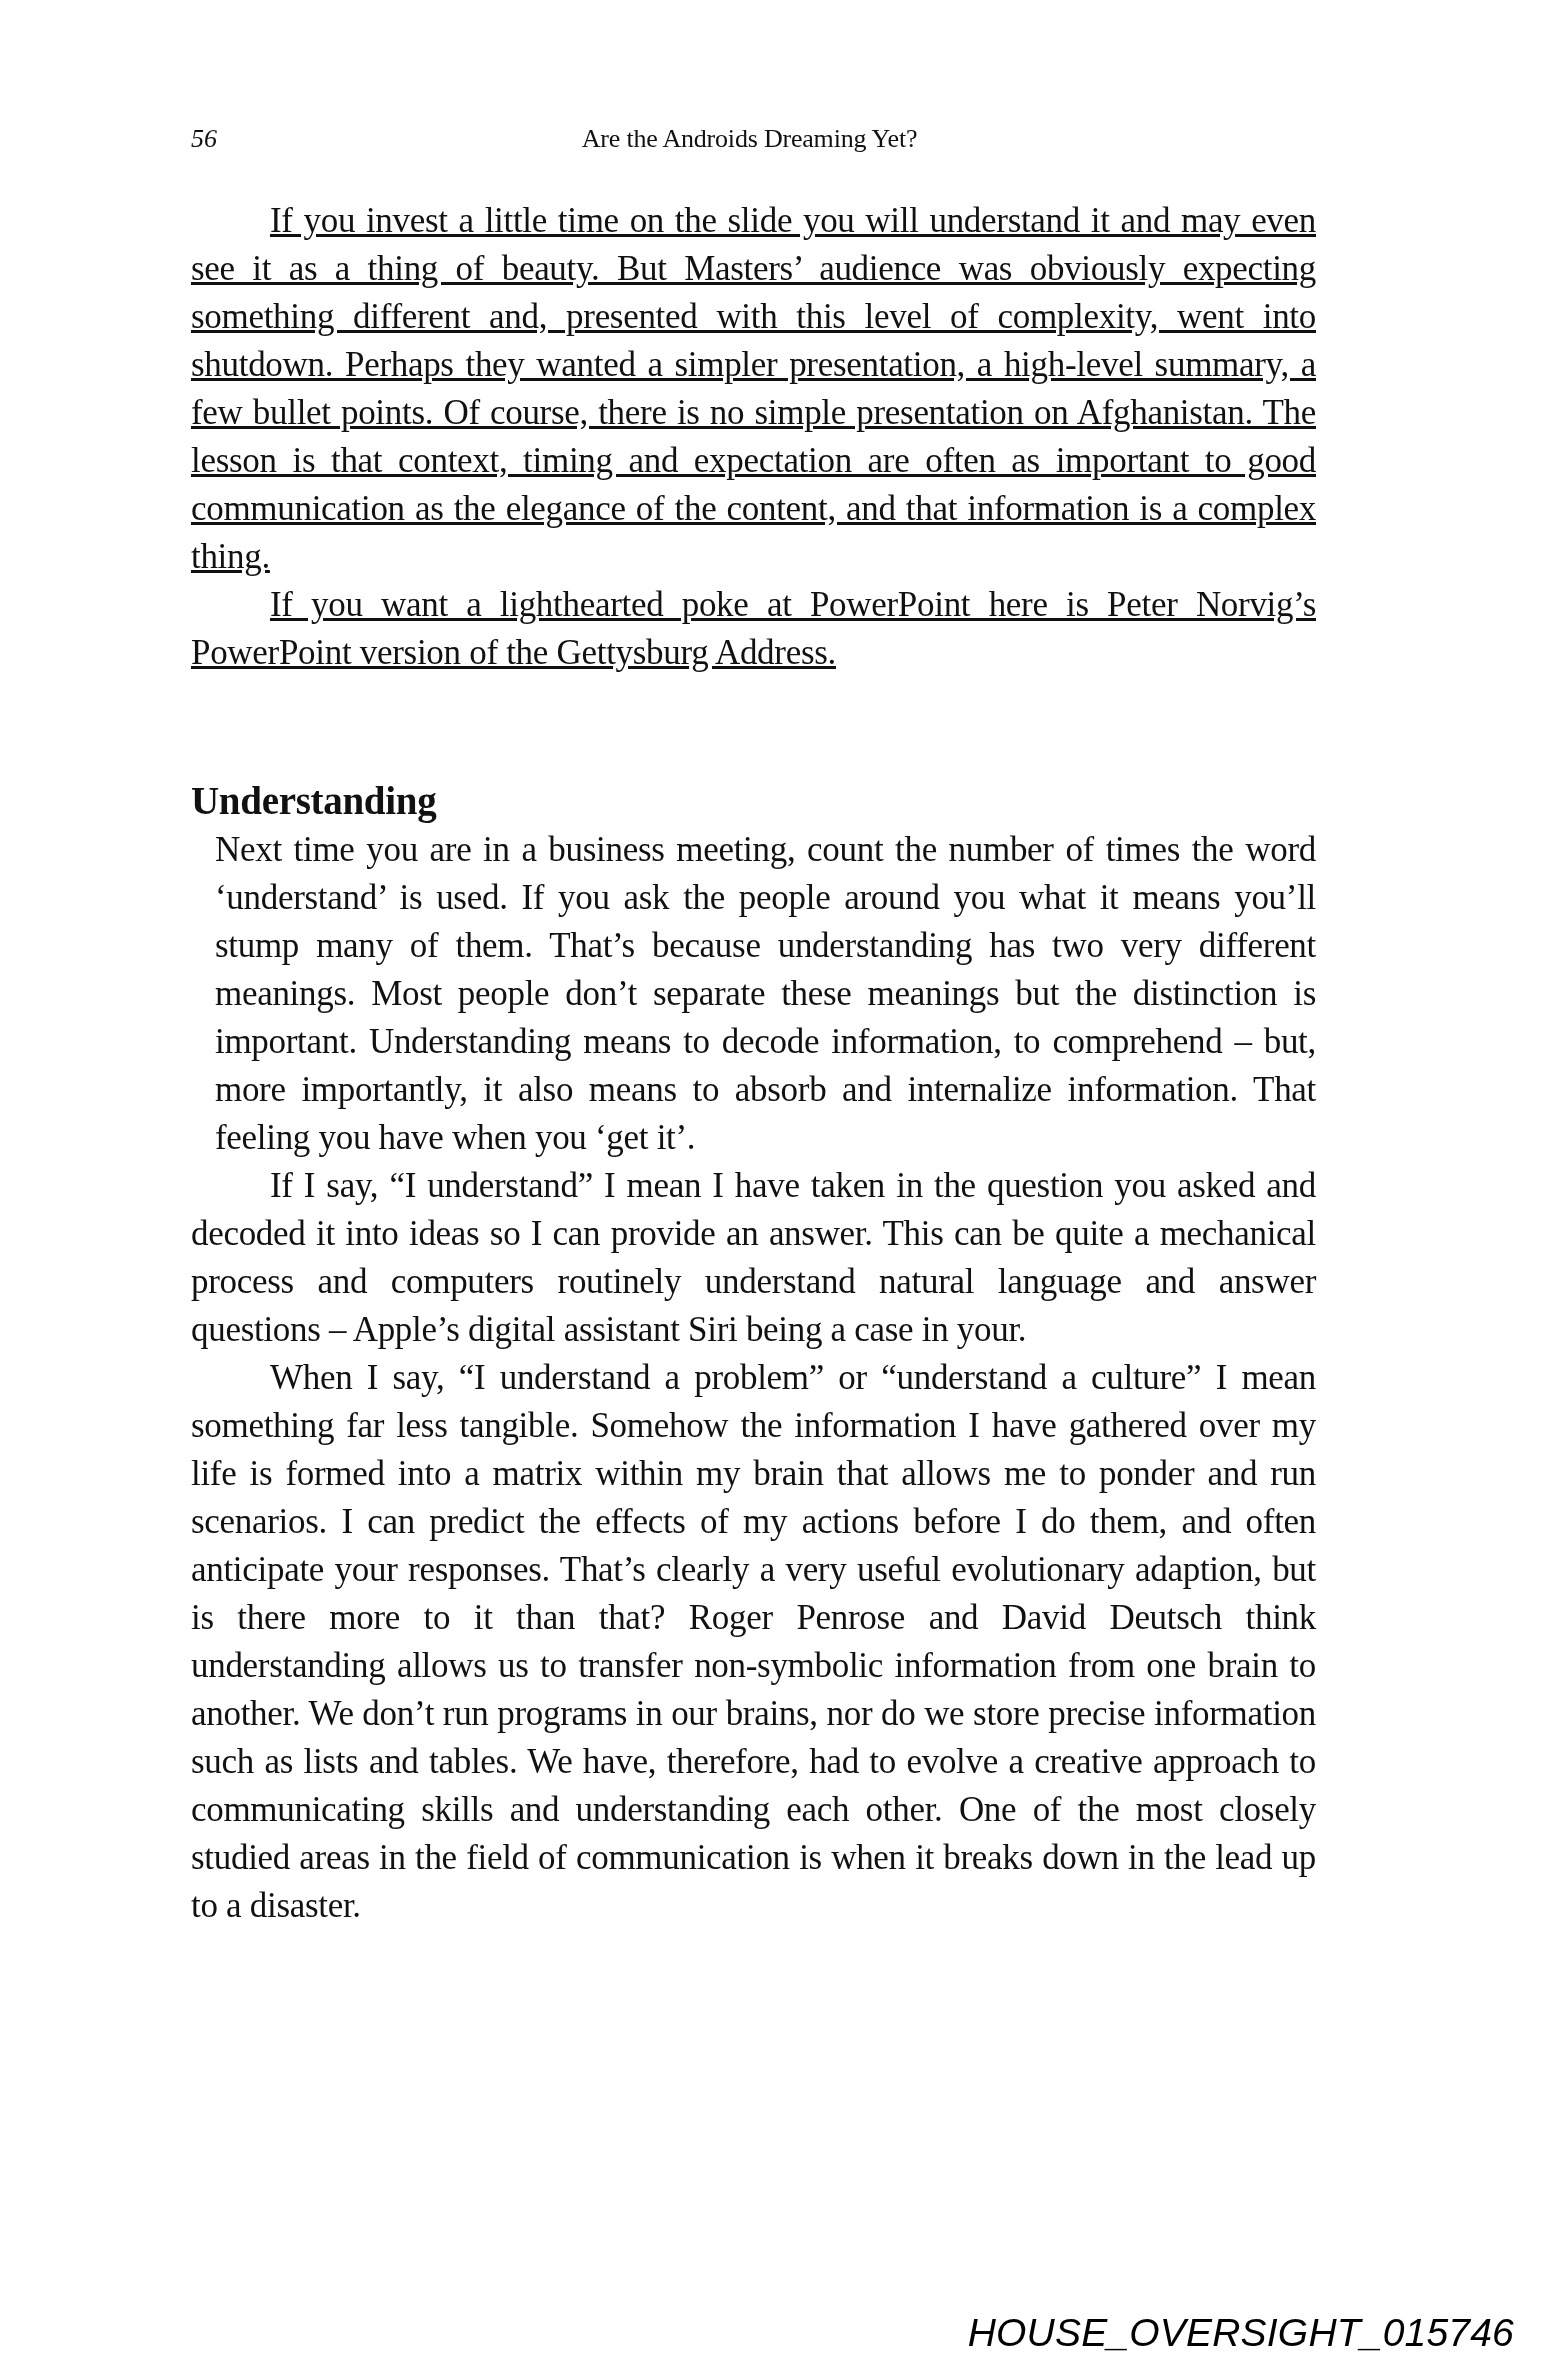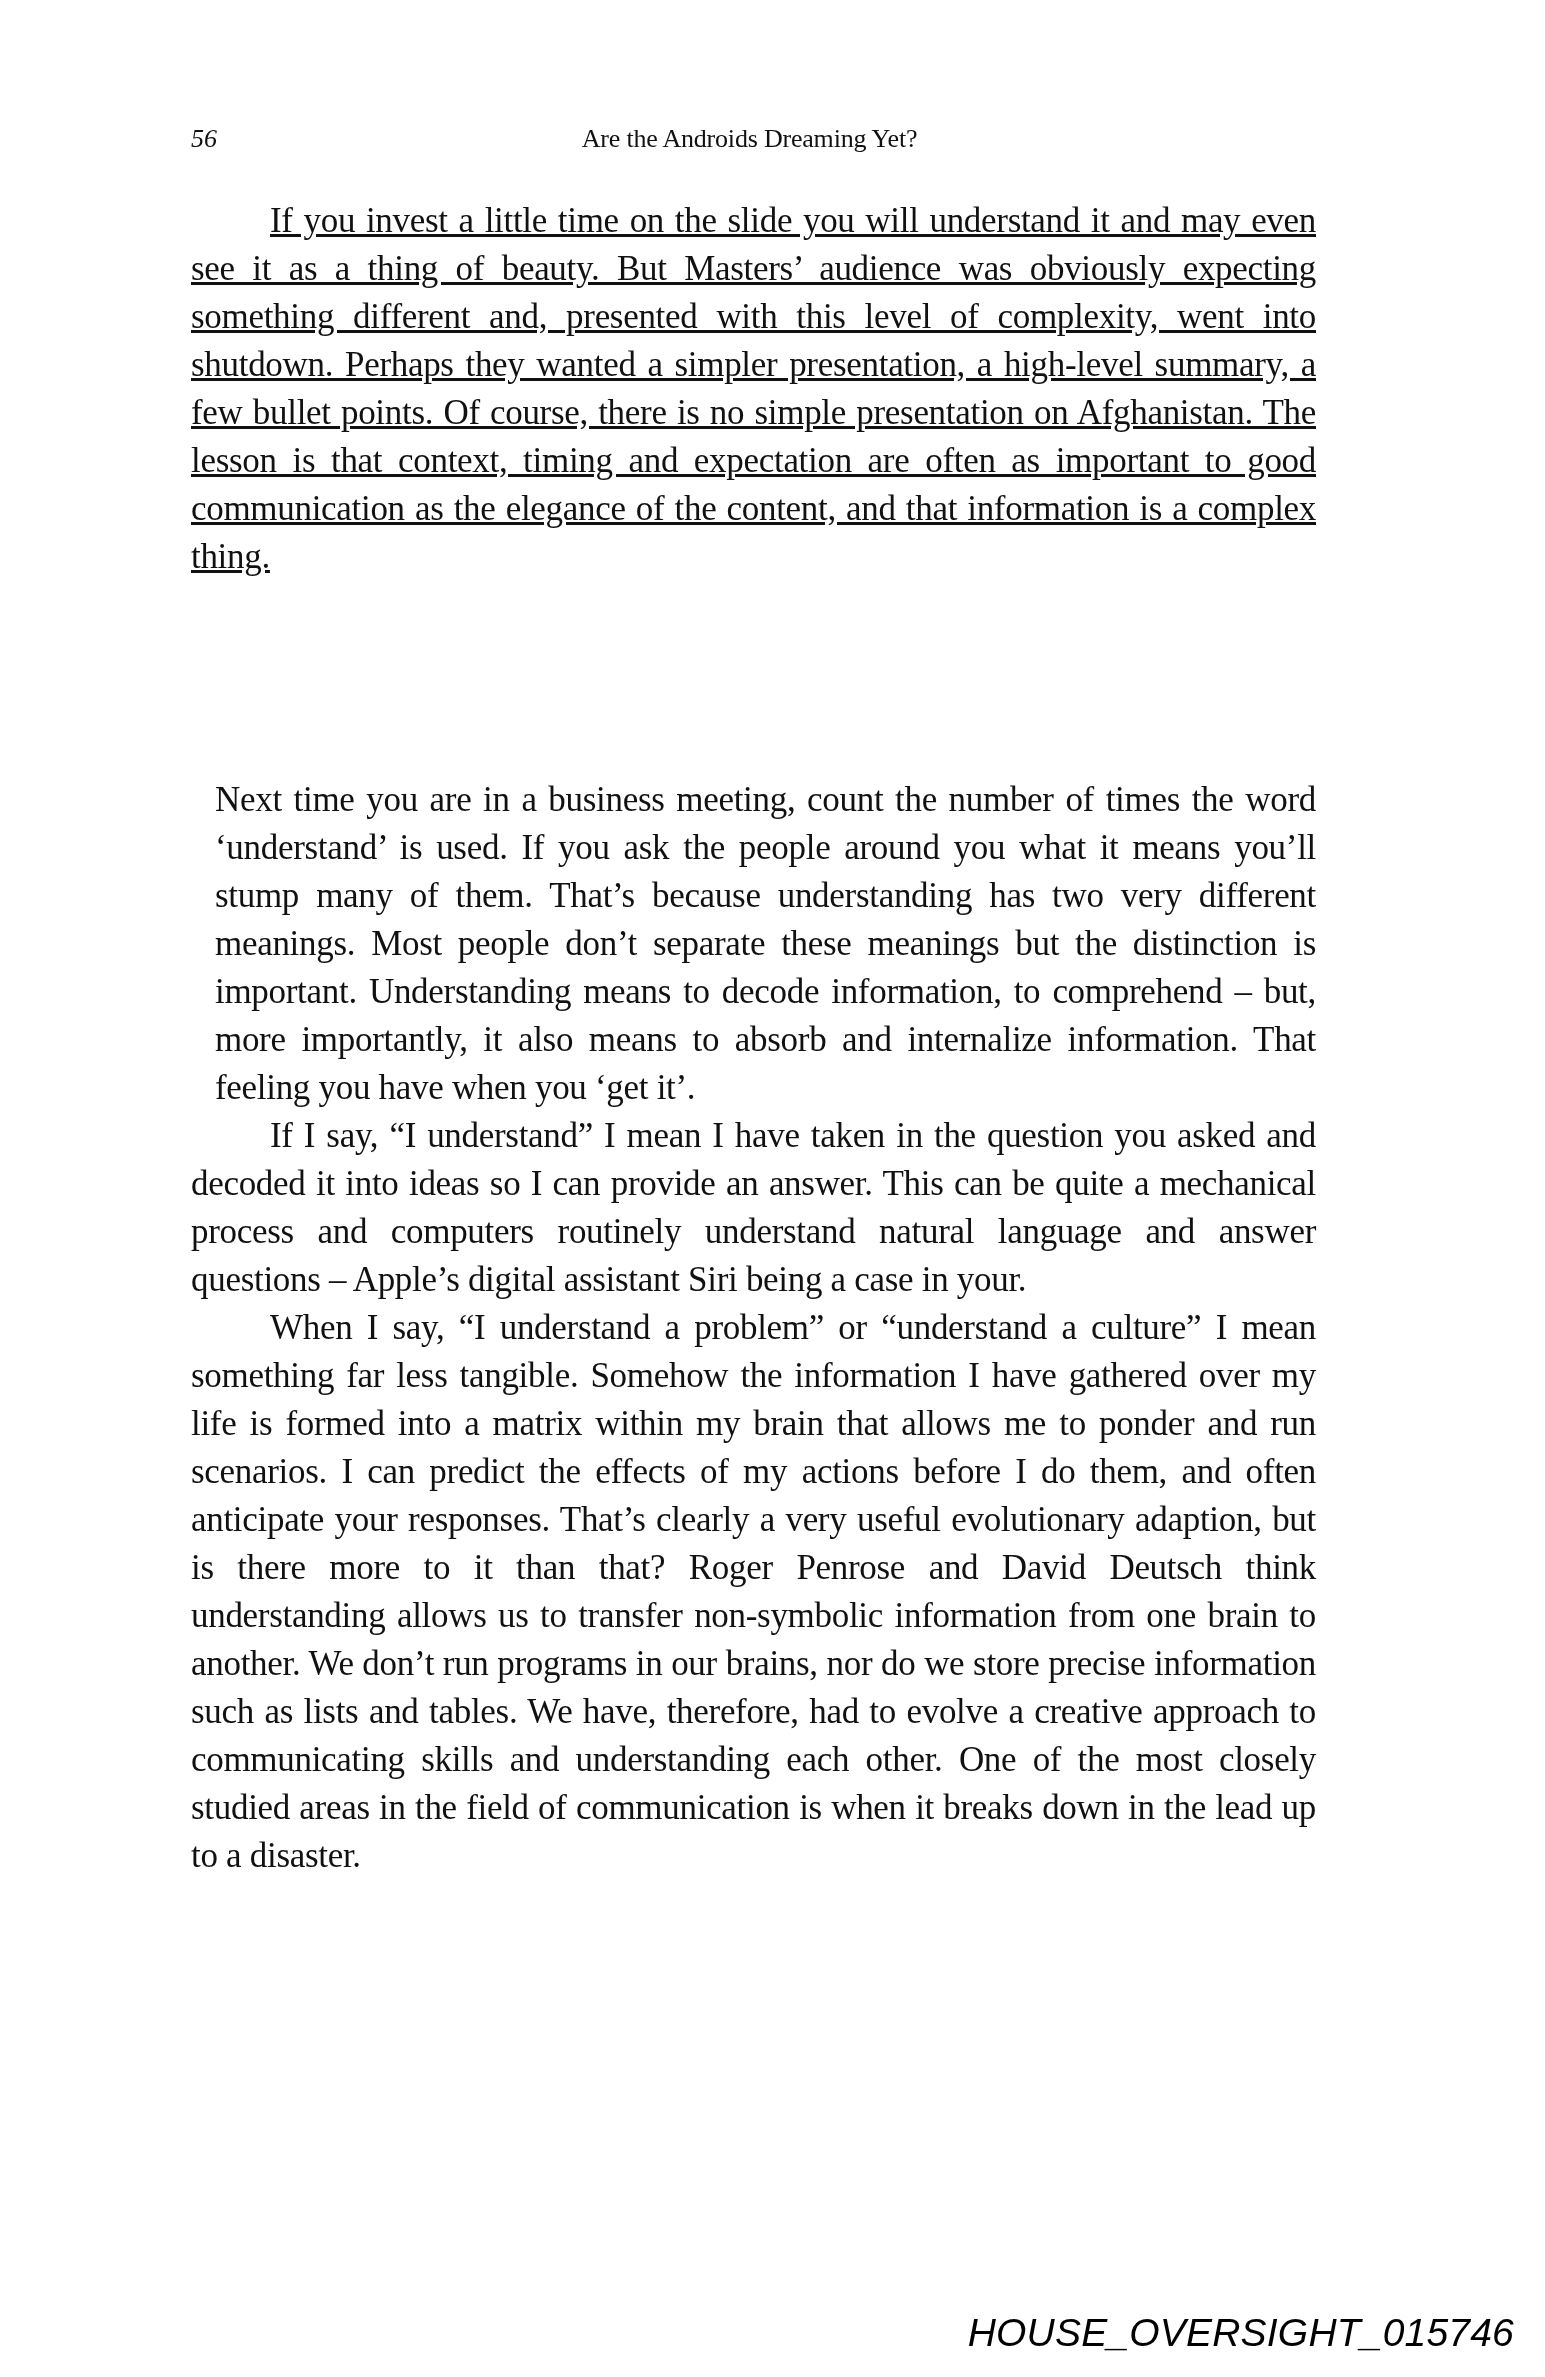--- a/index.html
+++ b/index.html
@@ -84,22 +84,24 @@
 </head>
 <body>
 
 <div class="running-head">
   <span class="page-number">56</span>
   <span class="book-title">Are the Androids Dreaming Yet?</span>
 </div>
 
 <div class="body-text section-one">
   <p>If you invest a little time on the slide you will understand it and may even see it as a thing of beauty. But Masters’ audience was obviously expecting something different and, presented with this level of complexity, went into shutdown. Perhaps they wanted a simpler presentation, a high-level summary, a few bullet points. Of course, there is no simple presentation on Afghanistan. The lesson is that context, timing and expectation are often as important to good communication as the elegance of the content, and that information is a complex thing.</p>
+  <p>If you want a lighthearted poke at PowerPoint here is Peter Norvig’s PowerPoint version of the Gettysburg Address.</p>
 </div>
 
 <div class="body-text section-two">
+  <h2 class="section-heading">Understanding</h2>
   <p class="no-indent">Next time you are in a business meeting, count the number of times the word ‘understand’ is used. If you ask the people around you what it means you’ll stump many of them. That’s because understanding has two very different meanings. Most people don’t separate these meanings but the distinction is important. Understanding means to decode information, to comprehend – but, more importantly, it also means to absorb and internalize information. That feeling you have when you ‘get it’.</p>
   <p>If I say, “I understand” I mean I have taken in the question you asked and decoded it into ideas so I can provide an answer. This can be quite a mechanical process and computers routinely understand natural language and answer questions – Apple’s digital assistant Siri being a case in your.</p>
   <p>When I say, “I understand a problem” or “understand a culture” I mean something far less tangible. Somehow the information I have gathered over my life is formed into a matrix within my brain that allows me to ponder and run scenarios. I can predict the effects of my actions before I do them, and often anticipate your responses. That’s clearly a very useful evolutionary adaption, but is there more to it than that? Roger Penrose and David Deutsch think understanding allows us to transfer non-symbolic information from one brain to another. We don’t run programs in our brains, nor do we store precise information such as lists and tables. We have, therefore, had to evolve a creative approach to communicating skills and understanding each other. One of the most closely studied areas in the field of communication is when it breaks down in the lead up to a disaster.</p>
 </div>
 
 <div class="bates-stamp">HOUSE_OVERSIGHT_015746</div>
 
 
 </body></html>

